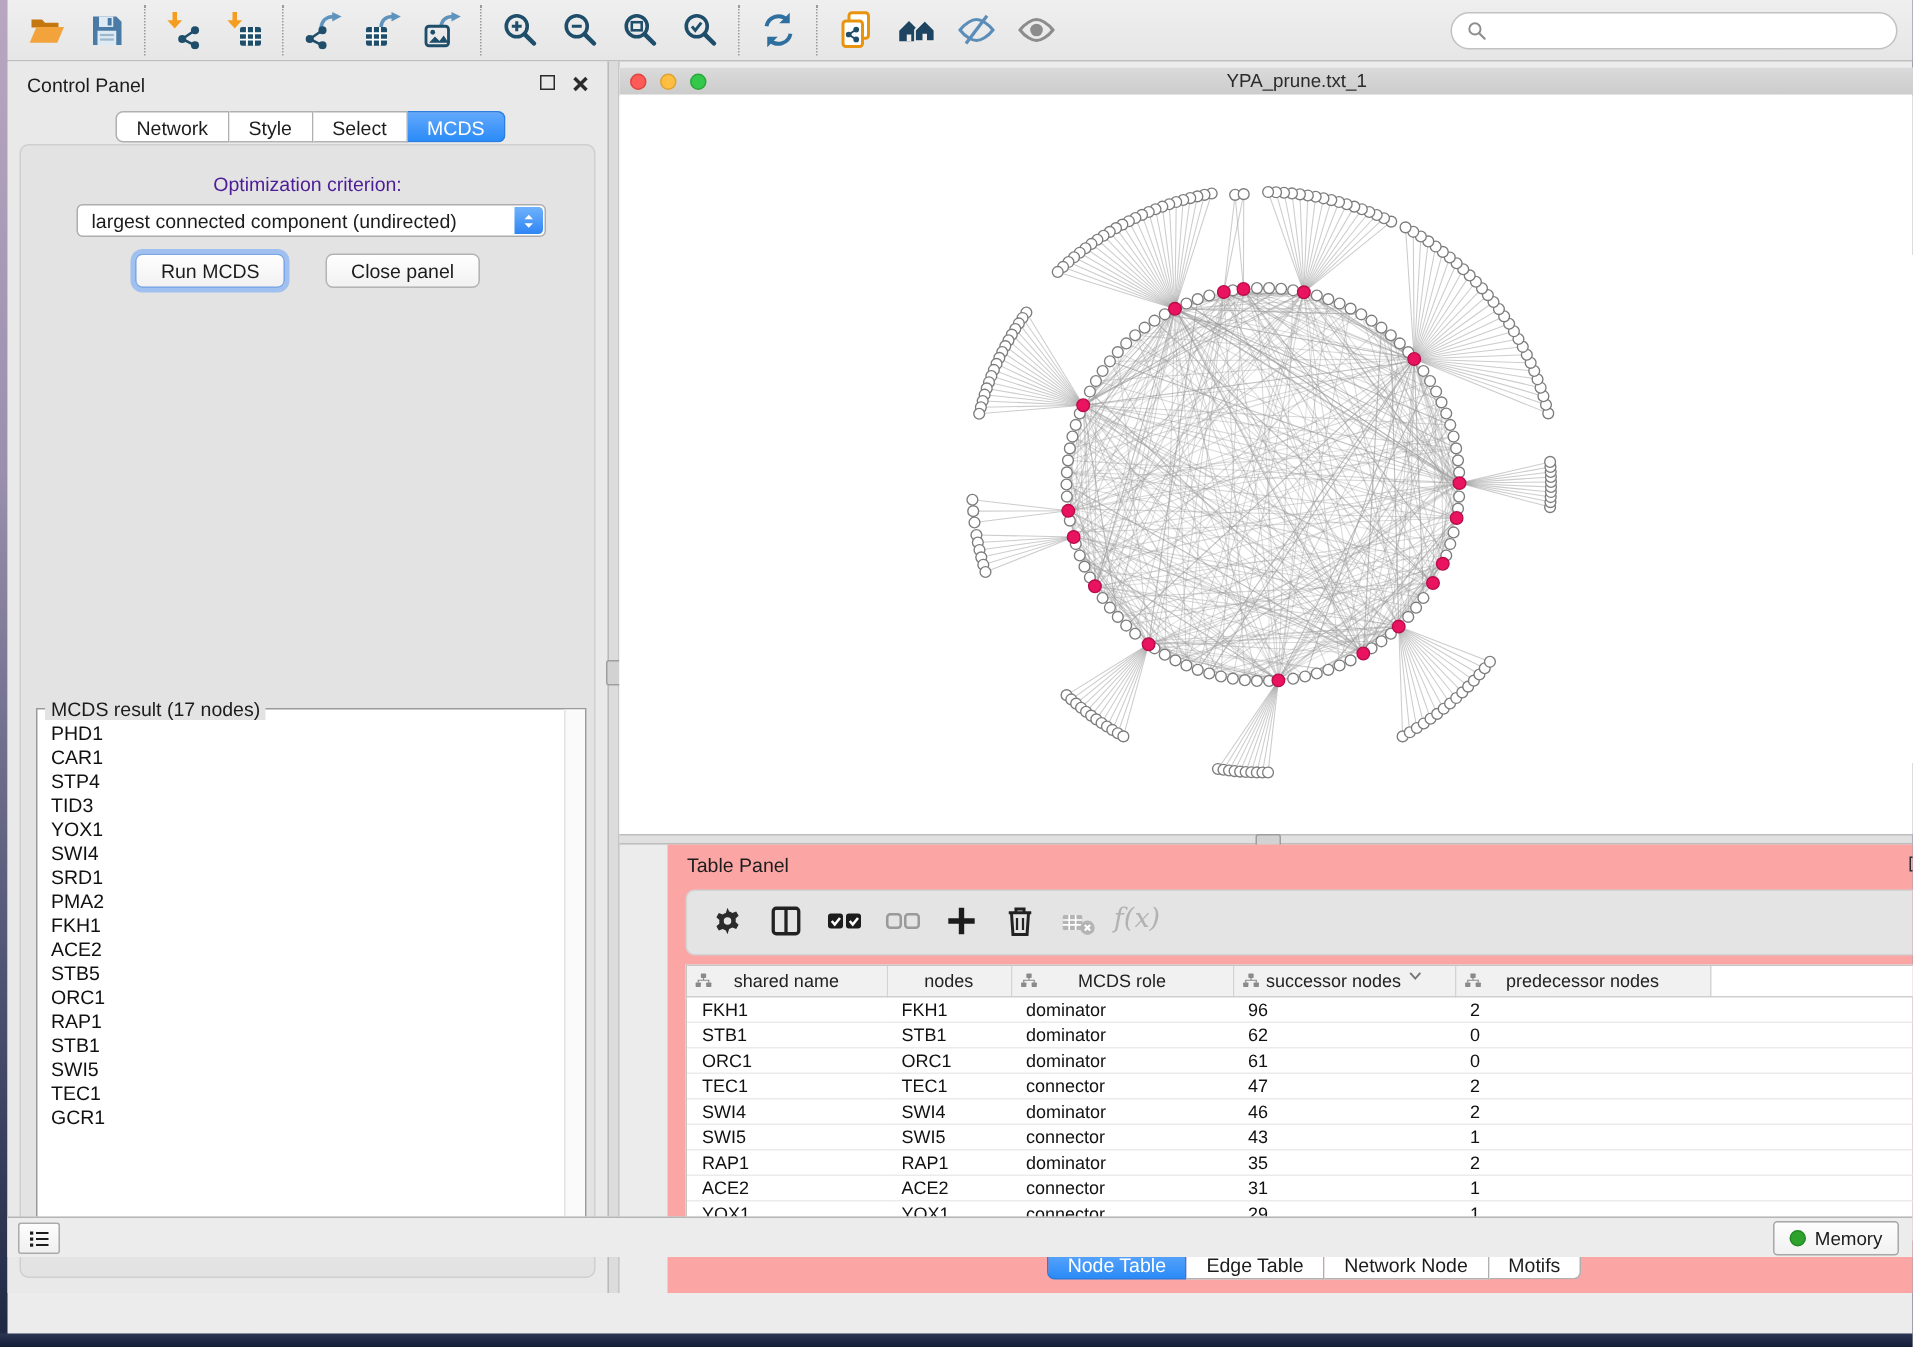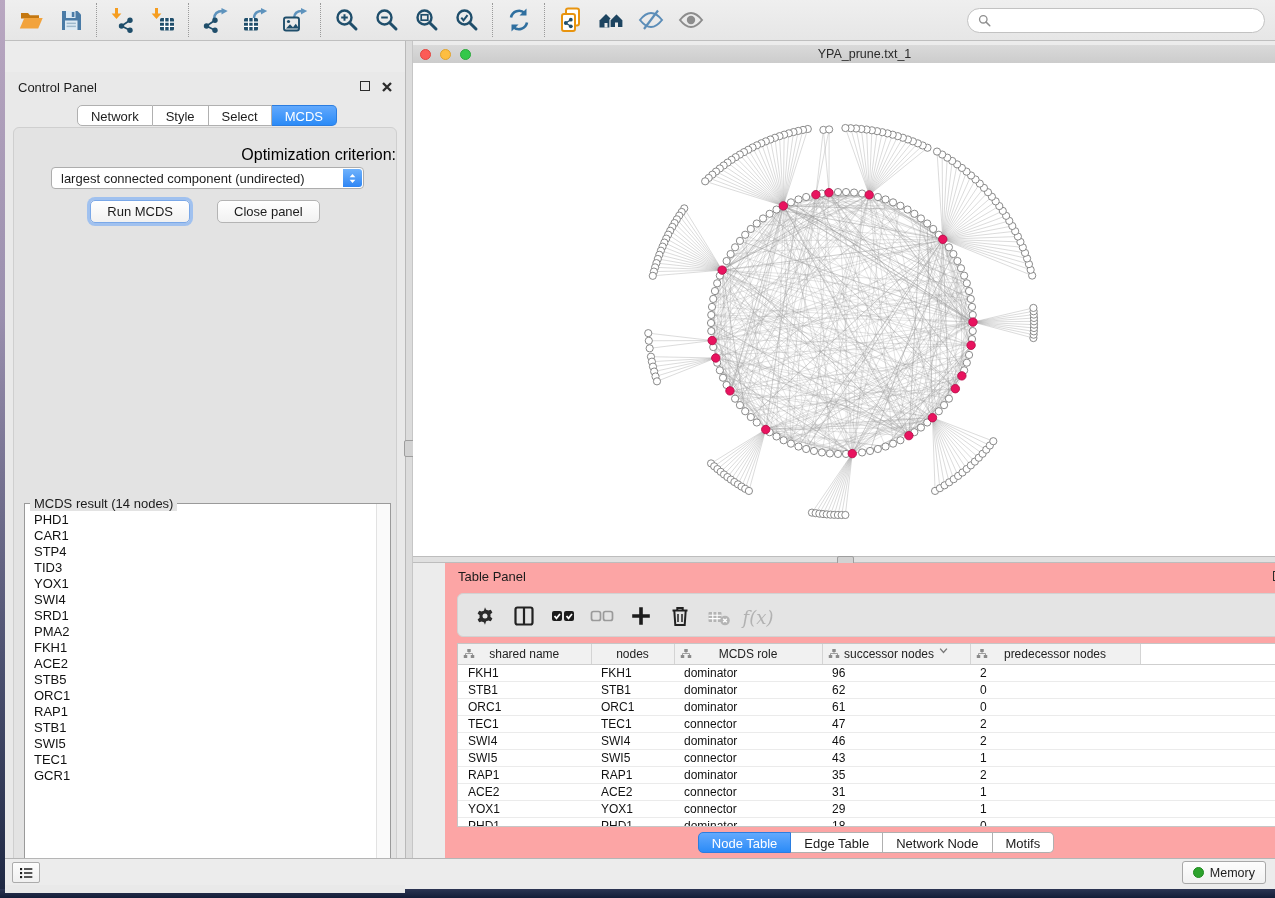--- a/index.html
+++ b/index.html
@@ -13,34 +13,34 @@
   .tb-group{display:flex;align-items:center;}
   .tb-btn{width:40px;height:36px;border:none;background:transparent;display:flex;align-items:center;justify-content:center;padding:0;cursor:pointer;}
   .tb-btn svg{width:26px;height:26px;}
   .tb-sep{width:1px;height:34px;border-left:1px dotted #9a9a9a;margin:0 5px;}
   .tb-spacer{flex:1;}
   .search-box{width:298px;height:25px;background:#fff;border:1px solid #c2c2c2;border-radius:13px;display:flex;align-items:center;padding:0 10px;margin-right:4px;box-sizing:border-box;}
   .search-box svg{width:13px;height:13px;flex:0 0 auto;}
   .search-box input{border:none;outline:none;flex:1;font-size:13px;font-family:"Liberation Sans",sans-serif;background:transparent;margin-left:6px;}
 
   
-  .control-panel{position:absolute;left:0;top:41px;width:400px;height:821px;background:#e9e9e9;box-sizing:border-box;margin-top:31px;}
+  .control-panel{position:absolute;left:0;top:41px;width:400px;height:821px;background:#e9e9e9;box-sizing:border-box;}
   .cp-header{position:absolute;left:0;top:0;width:100%;height:30px;}
   .cp-title{position:absolute;left:13px;top:8px;font-size:13px;color:#1c1c1c;}
   .win-float{position:absolute;width:10px;height:10px;border:1.6px solid #2b2b2b;top:9px;box-sizing:border-box;cursor:pointer;background:transparent;padding:0;}
   .win-close{position:absolute;width:12px;height:12px;top:9px;cursor:pointer;background:transparent;border:none;padding:0;}
   .cp-header .win-float{left:355px;}
   .cp-header .win-close{left:376px;}
   .cp-tabs{position:absolute;left:2px;top:33px;width:100%;display:flex;justify-content:center;}
   .seg-tab{height:21px;line-height:21px;padding:0 13px;background:#fff;border:1px solid #b0b0b0;border-left:none;font-size:13px;color:#1c1c1c;cursor:pointer;font-family:"Liberation Sans",sans-serif;}
   .seg-tab:first-child{border-left:1px solid #b0b0b0;border-radius:5px 0 0 5px;}
   .seg-tab:last-child{border-radius:0 5px 5px 0;}
   .seg-tab.active{background:linear-gradient(#62a9fd,#2b8bf7);border-color:#2b7de0;color:#fff;}
   .cp-body{position:absolute;left:8px;top:55px;width:384px;height:756px;background:#e3e3e3;border:1px solid #cfcfcf;border-radius:6px;box-sizing:border-box;}
-  .opt-label{position:absolute;left:0;top:18px;width:100%;text-align:right;font-size:16px;color:#000000;}
+  .opt-label{position:absolute;left:0;top:18px;width:100%;text-align:center;font-size:13px;color:#4c1d95;}
   .criterion-select{position:absolute;left:37px;top:39px;width:313px;height:22px;background:#fff;border:1px solid #adadad;border-radius:4px;box-sizing:border-box;cursor:pointer;}
   .criterion-select .sel-text{position:absolute;left:9px;top:3px;font-size:13px;color:#1c1c1c;white-space:nowrap;}
   .sel-stepper{position:absolute;right:1px;top:1px;bottom:1px;width:19px;border-radius:0 3px 3px 0;background:linear-gradient(#6fb2fc,#2e85f4);display:flex;align-items:center;justify-content:center;}
   .btn-row{position:absolute;left:0;top:72px;width:100%;display:flex;justify-content:center;gap:27px;}
   .push-btn{height:23px;padding:0 16px;font-size:13px;font-family:"Liberation Sans",sans-serif;color:#1c1c1c;background:linear-gradient(#ffffff,#f1f1f1);border:1px solid #b4b4b4;border-radius:5px;cursor:pointer;}
   .push-btn.focused{box-shadow:0 0 0 3px rgba(105,165,250,.55);border-color:#7aa8e8;}
   .result-box{position:absolute;left:10px;top:375px;width:367px;height:366px;background:#fff;border:1px solid #9a9a9a;box-sizing:border-box;}
   .result-legend{position:absolute;top:-8px;left:5px;background:#e3e3e3;padding:0 4px;font-size:13px;color:#1c1c1c;}
   .result-list{position:absolute;left:1px;top:8px;right:14px;bottom:1px;overflow:hidden;}
   .mcds-item{font-size:13px;line-height:16px;padding-left:8px;color:#111;}
@@ -62,37 +62,37 @@
   .net-title{position:absolute;left:0;top:2px;width:100%;text-align:center;font-size:12.5px;color:#2b2b2b;}
   .net-canvas{position:absolute;left:0;top:18px;width:862px;height:493px;background:#fff;overflow:hidden;}
   .net-canvas svg{position:absolute;left:0;top:0;}
 
   
   .table-panel{position:absolute;left:408px;top:563px;width:862px;height:299px;background:#fca5a5;margin-left:32px;}
   .tp-title{position:absolute;left:13px;top:6px;font-size:13px;color:#1c1c1c;}
   .table-panel .win-float{left:828px;top:8px;}
   .table-panel .win-close{left:847px;top:7px;}
   .tp-toolbar{position:absolute;left:12px;top:30px;width:843px;height:44px;background:#e4e4e4;border:1px solid #d2d2d2;border-radius:6px;display:flex;align-items:center;gap:13px;padding:0 14px;box-sizing:border-box;}
-  .tp-ico{width:26px;height:26px;display:flex;align-items:flex-end;justify-content:center;background:transparent;border:none;padding:0;cursor:pointer;}
+  .tp-ico{width:26px;height:26px;display:flex;align-items:flex-start;justify-content:center;background:transparent;border:none;padding:0;cursor:pointer;}
   .tp-ico svg{width:24px;height:24px;}
   .fx-label{font-family:"DejaVu Serif","Liberation Serif",serif;font-style:italic;font-size:18px;color:#b2b2b2;}
   .node-table-wrap{position:absolute;left:12px;top:80px;width:843px;height:184px;background:#fff;border:1px solid #c6c6c6;box-sizing:border-box;overflow:hidden;}
   table.node-table{border-collapse:collapse;table-layout:fixed;width:830px;}
   table.node-table th{height:20px;background:#f1f1f1;border-right:1px solid #d4d4d4;border-bottom:1px solid #cfcfcf;font-weight:normal;font-size:12px;color:#222;padding:0;position:relative;}
   table.node-table th .th-inner{display:flex;align-items:flex-start;justify-content:center;gap:5px;}
   table.node-table th .tree-ico{position:absolute;left:5px;top:4px;}
   table.node-table th.filler{background:#fff;border-right:none;}
   table.node-table td{height:16px;font-size:12px;color:#111;padding:0 10px;border-bottom:1px solid #ebebeb;white-space:nowrap;overflow:hidden;}
   table.node-table td.c3,table.node-table td.c4{padding-right:14px;}
   .tbl-scroll{position:absolute;right:0;top:21px;bottom:0;width:13px;background:#f6f6f6;border-left:1px solid #ddd;}
   .tbl-thumb{position:absolute;left:1.5px;top:2px;width:9px;height:122px;background:#c6c6c6;border-radius:5px;}
   .tp-tabs{position:absolute;left:0;top:269px;width:100%;display:flex;justify-content:center;}
 
   
-  .status-bar{position:absolute;left:0;top:858px;width:1270px;height:27px;background:#ececec;border-top:1px solid #b5b5b5;box-sizing:border-box;}
+  .status-bar{position:absolute;left:0;top:811px;width:1270px;height:27px;background:#ececec;border-top:1px solid #b5b5b5;box-sizing:border-box;}
   .list-btn{position:absolute;left:7px;top:3px;width:28px;height:21px;background:linear-gradient(#fdfdfd,#f0f0f0);border:1px solid #ababab;border-radius:2px;display:flex;align-items:center;justify-content:center;cursor:pointer;padding:0;}
   .memory-btn{position:absolute;right:9px;top:2px;height:23px;padding:0 10px;background:linear-gradient(#fdfdfd,#f1f1f1);border:1px solid #a8a8a8;border-radius:3px;display:flex;align-items:center;gap:6px;font-size:12.5px;color:#1c1c1c;cursor:pointer;font-family:"Liberation Sans",sans-serif;}
   .mem-dot{width:11px;height:11px;border-radius:50%;background:#2da32d;border:1px solid #1f8a1f;box-sizing:border-box;}
 </style>
 </head>
 <body>
 
 <div class="desktop-left"></div>
 <div class="desktop-bottom"></div>
 
@@ -282,21 +282,21 @@
               <path d="M4.5 6.4L8 2.6l3.5 3.8z" fill="#fff"></path>
               <path d="M4.5 9.6L8 13.4l3.5-3.8z" fill="#fff"></path>
             </svg>
         </span>
       </div>
       <div class="btn-row">
         <button class="push-btn focused">Run MCDS</button>
         <button class="push-btn">Close panel</button>
       </div>
       <div class="result-box">
-        <span class="result-legend">MCDS result (14 nodes)</span>
+        <span class="result-legend">MCDS result (17 nodes)</span>
         <div class="result-list" id="mcds-list">
             <div class="mcds-item">PHD1</div>
             <div class="mcds-item">CAR1</div>
             <div class="mcds-item">STP4</div>
             <div class="mcds-item">TID3</div>
             <div class="mcds-item">YOX1</div>
             <div class="mcds-item">SWI4</div>
             <div class="mcds-item">SRD1</div>
             <div class="mcds-item">PMA2</div>
             <div class="mcds-item">FKH1</div>

